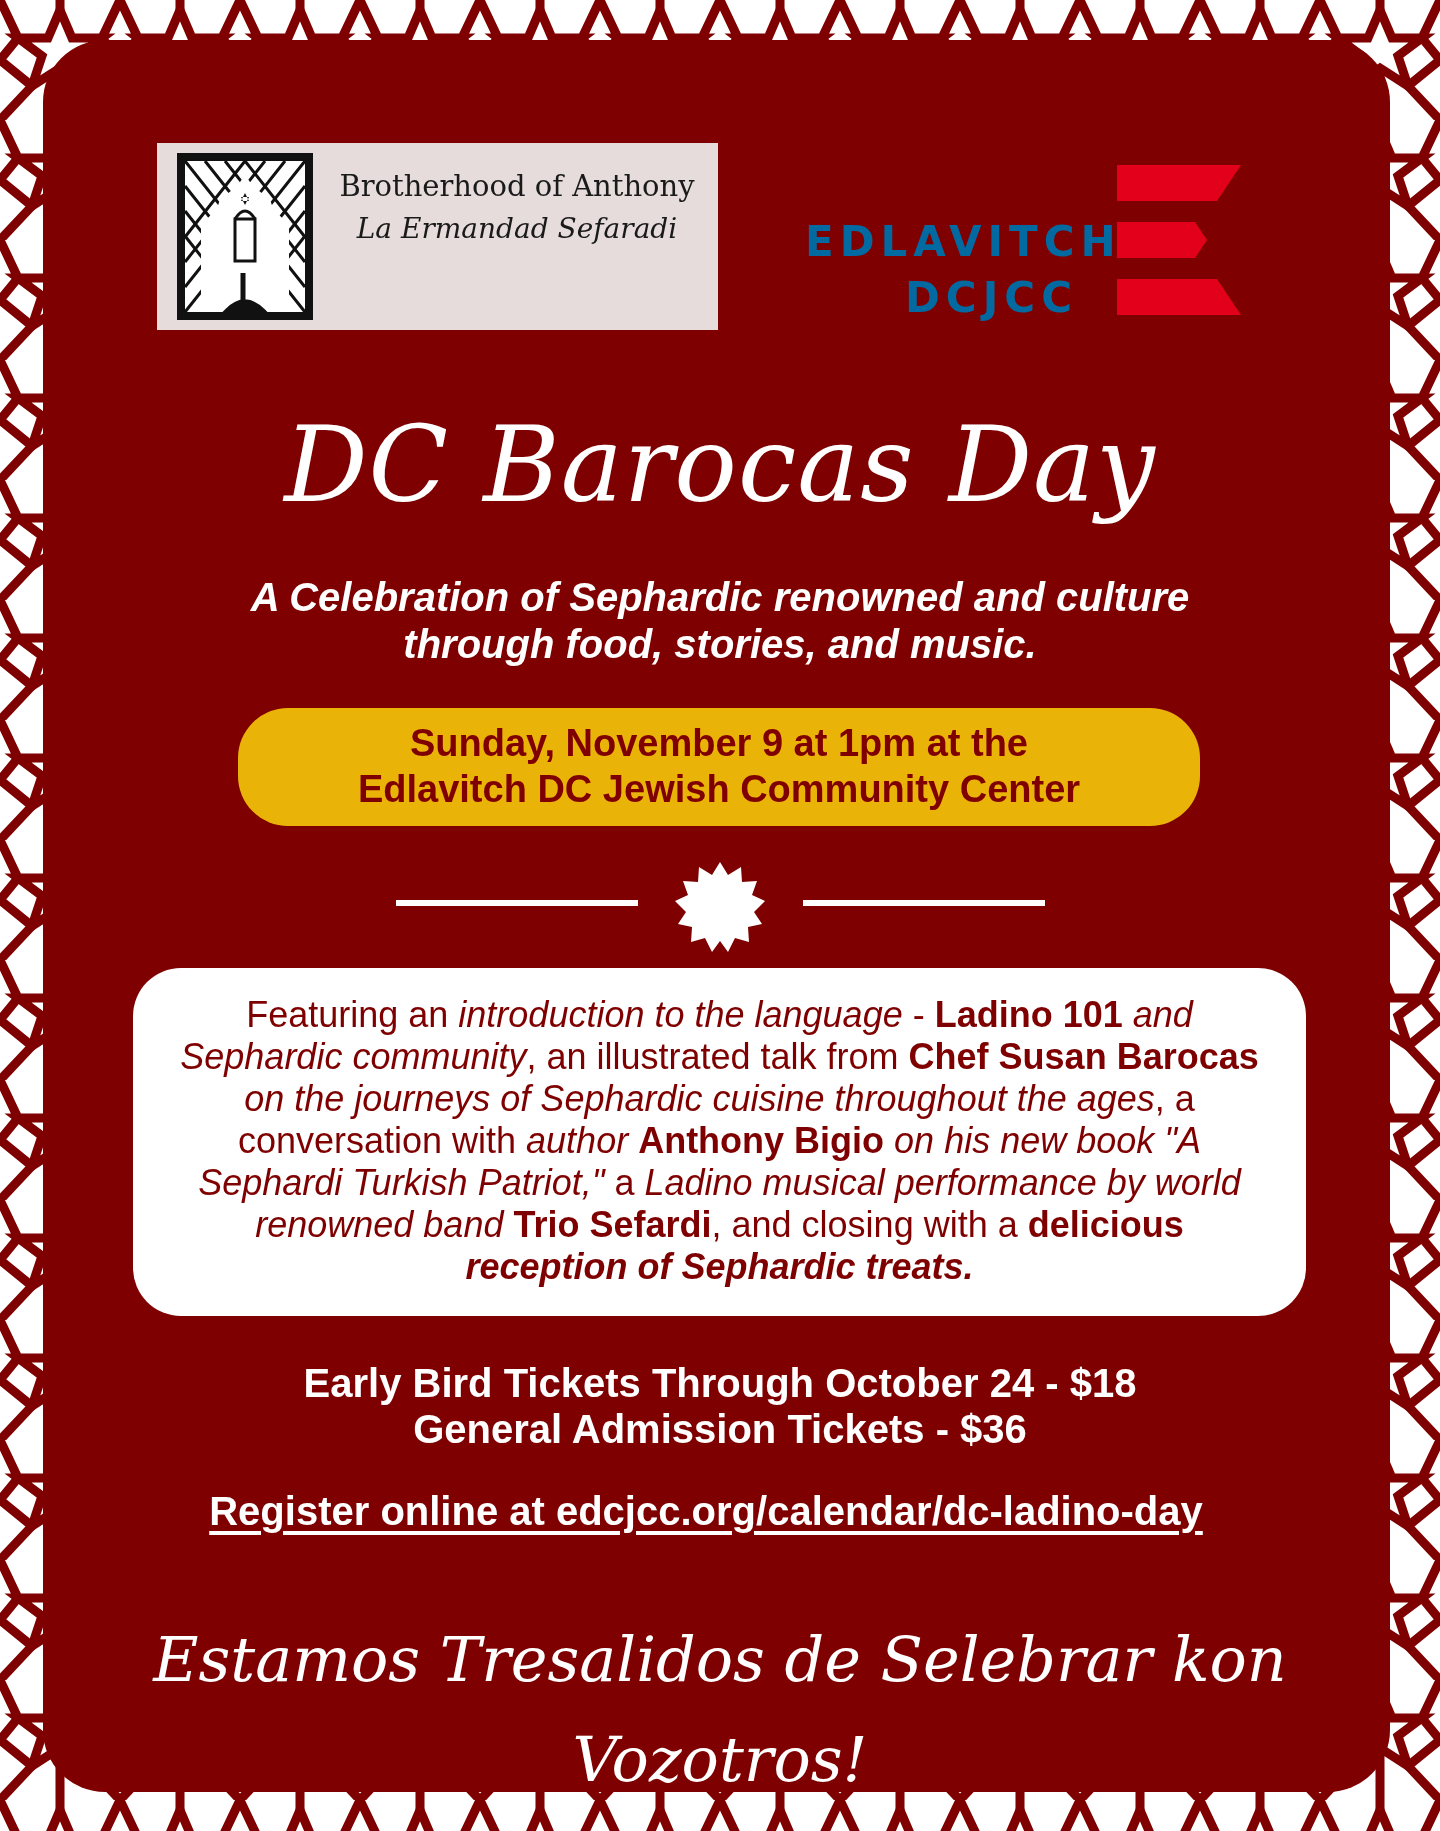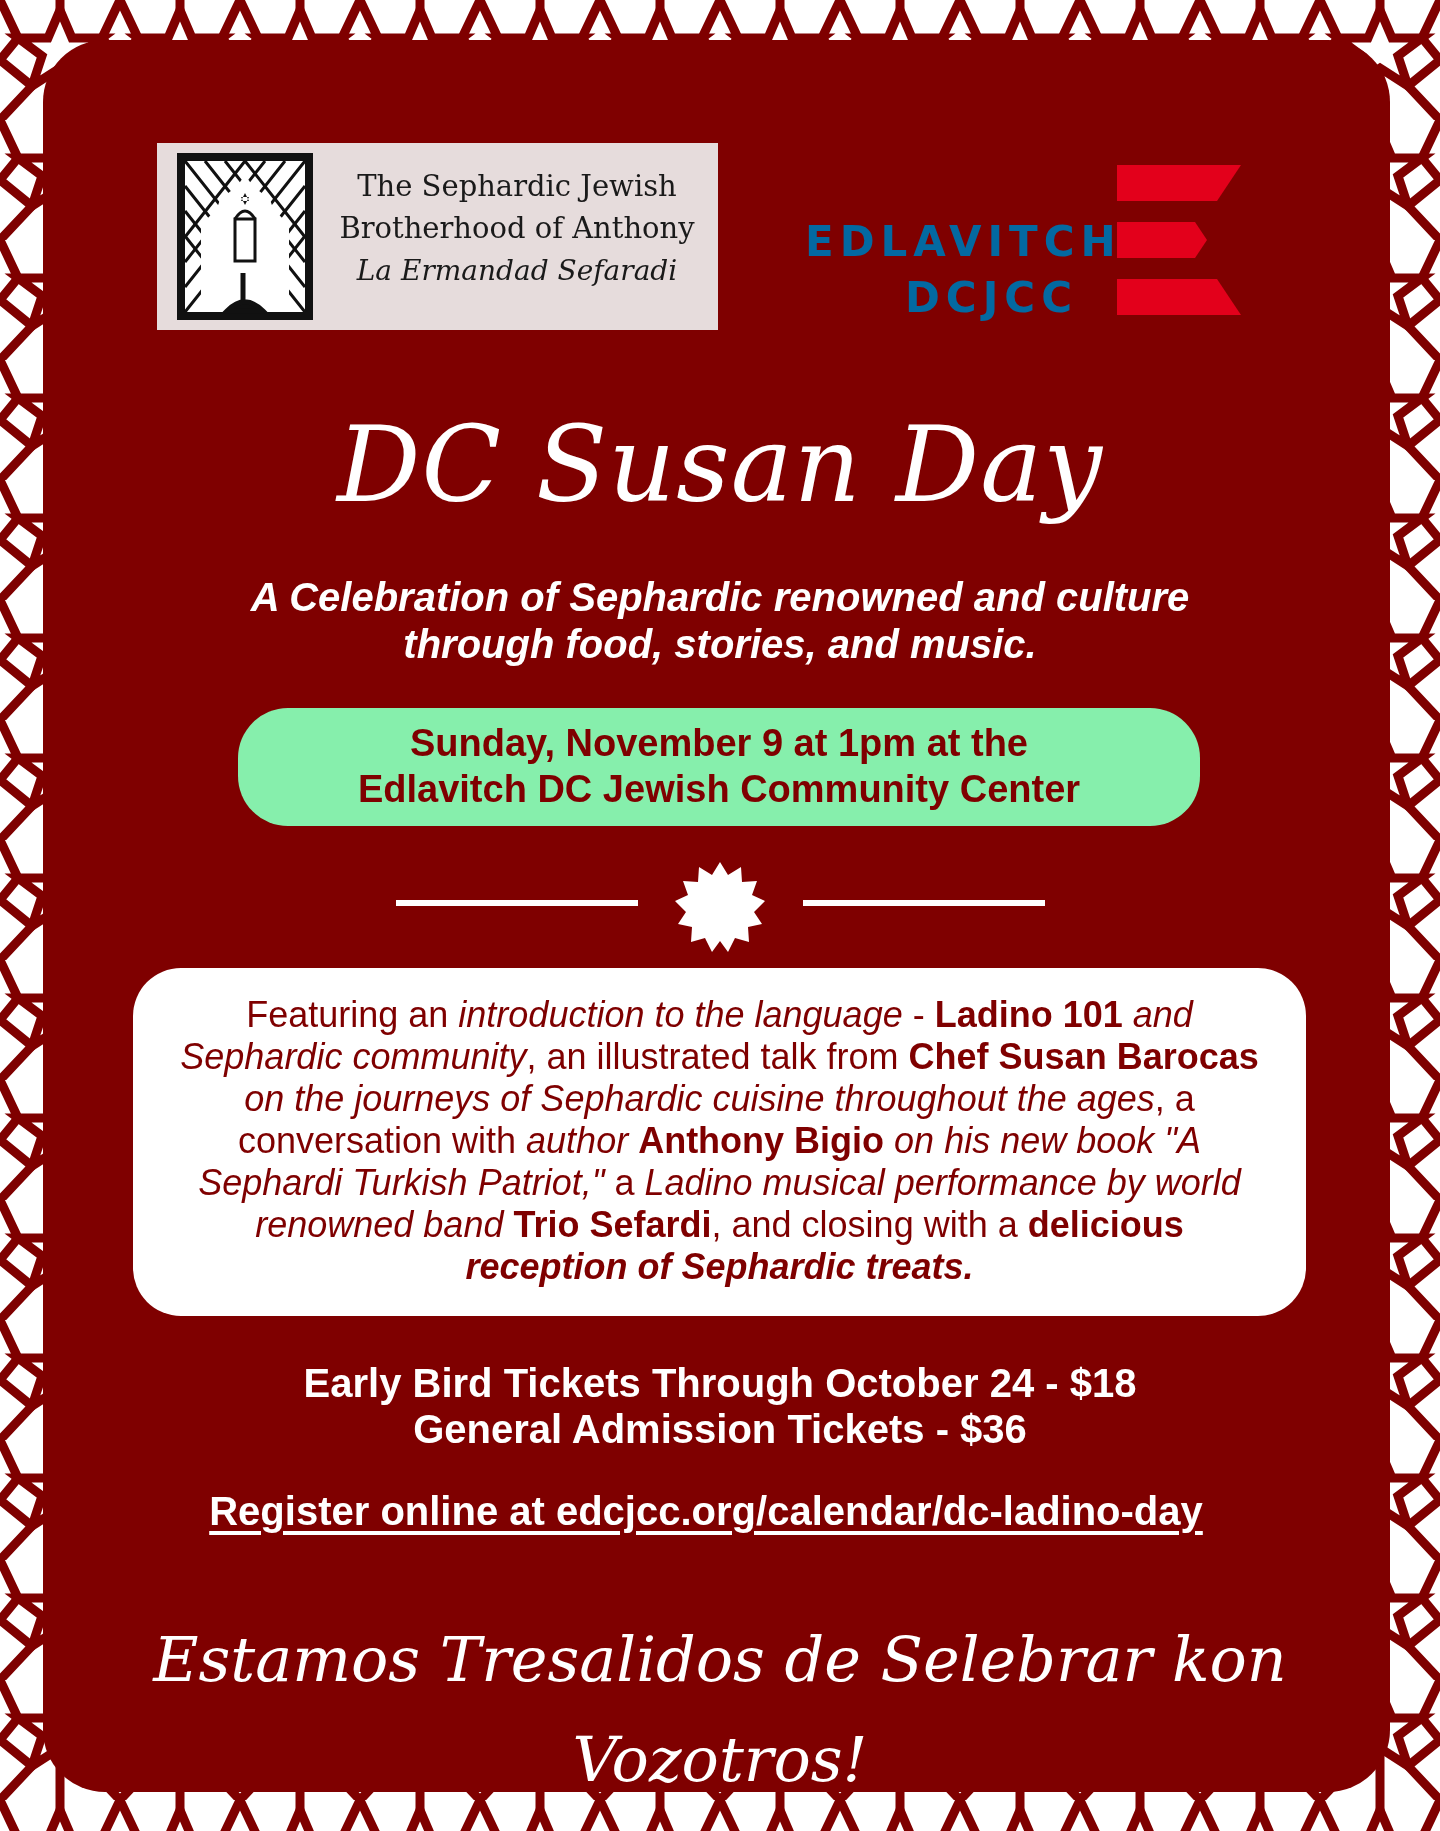--- a/index.html
+++ b/index.html
@@ -42,21 +42,21 @@
     font-family: "DejaVu Serif", serif; font-style: italic; color: #fff;
     font-size: 104px; line-height: 130px; letter-spacing: 1px;
   }
   .subtitle {
     position: absolute; left: 0; width: 1440px; top: 574px; text-align: center;
     color: #fff; font-weight: bold; font-style: italic;
     font-size: 40px; line-height: 47px;
   }
   .pill {
     position: absolute; left: 238px; top: 708px; width: 962px; height: 118px;
-    background: #86efac; border-radius: 50px; text-align: center; box-sizing: border-box;
+    background: #eab308; border-radius: 50px; text-align: center; box-sizing: border-box;
     padding-top: 12px; color: #7f0000; font-weight: bold;
     font-size: 38px; line-height: 46px;
   }
   .divider-line {
     position: absolute; top: 900px; height: 6px; background: #fff;
   }
   .divider-line.left { left: 396px; width: 242px; }
   .divider-line.right { left: 803px; width: 242px; }
   .star { position: absolute; left: 673px; top: 860px; }
   .desc {
@@ -109,37 +109,36 @@
         <path d="M128,8 L8,159 M108,8 L8,134 M88,8 L8,109 M68,8 L8,84 M128,33 L28,159 M128,58 L48,159 M128,83 L68,159"></path>
       </g>
       <path d="M24,159 L24,70 Q40,60 44,44 Q58,38 68,22 Q78,38 92,44 Q96,60 112,70 L112,159 Z" fill="#fff"></path>
       <path d="M66,120 L66,150 M50,158 Q68,140 86,158 Z" stroke="#111" stroke-width="5" fill="#111"></path>
       <rect x="58" y="66" width="20" height="42" fill="none" stroke="#111" stroke-width="3"></rect>
       <path d="M58,66 Q68,50 78,66" fill="none" stroke="#111" stroke-width="3"></path>
       <path d="M68,40 l4,8 l-8,0 Z M68,52 l4,-8 l-8,0 Z" fill="#111"></path>
     </svg>
   </div>
   <div class="logo-text">
-    <div class="l1">The Sephardic Jewish</div>
     <div class="l2">Brotherhood of Anthony</div>
     <div class="l3">La Ermandad Sefaradi</div>
   </div>
 </div>
 
 <div class="edl">
   <span class="w1">EDLAVITCH</span>
   <span class="w2">DCJCC</span>
   <svg width="130" height="150" viewBox="0 0 130 150">
     <polygon points="0,0 124,0 100,36 0,36" fill="#e3001b"></polygon>
     <polygon points="0,57 78,57 90,75 78,93 0,93" fill="#e3001b"></polygon>
     <polygon points="0,114 100,114 124,150 0,150" fill="#e3001b"></polygon>
   </svg>
 </div>
 
-<div class="title">DC Susan Day</div>
+<div class="title">DC Barocas Day</div>
 
 <div class="subtitle">
   <div>A Celebration of Sephardic renowned and culture</div>
   <div>through food, stories, and music.</div>
 </div>
 
 <div class="pill">
   <div>Sunday, November 9 at 1pm at the</div>
   <div>Edlavitch DC Jewish Community Center</div>
 </div>

